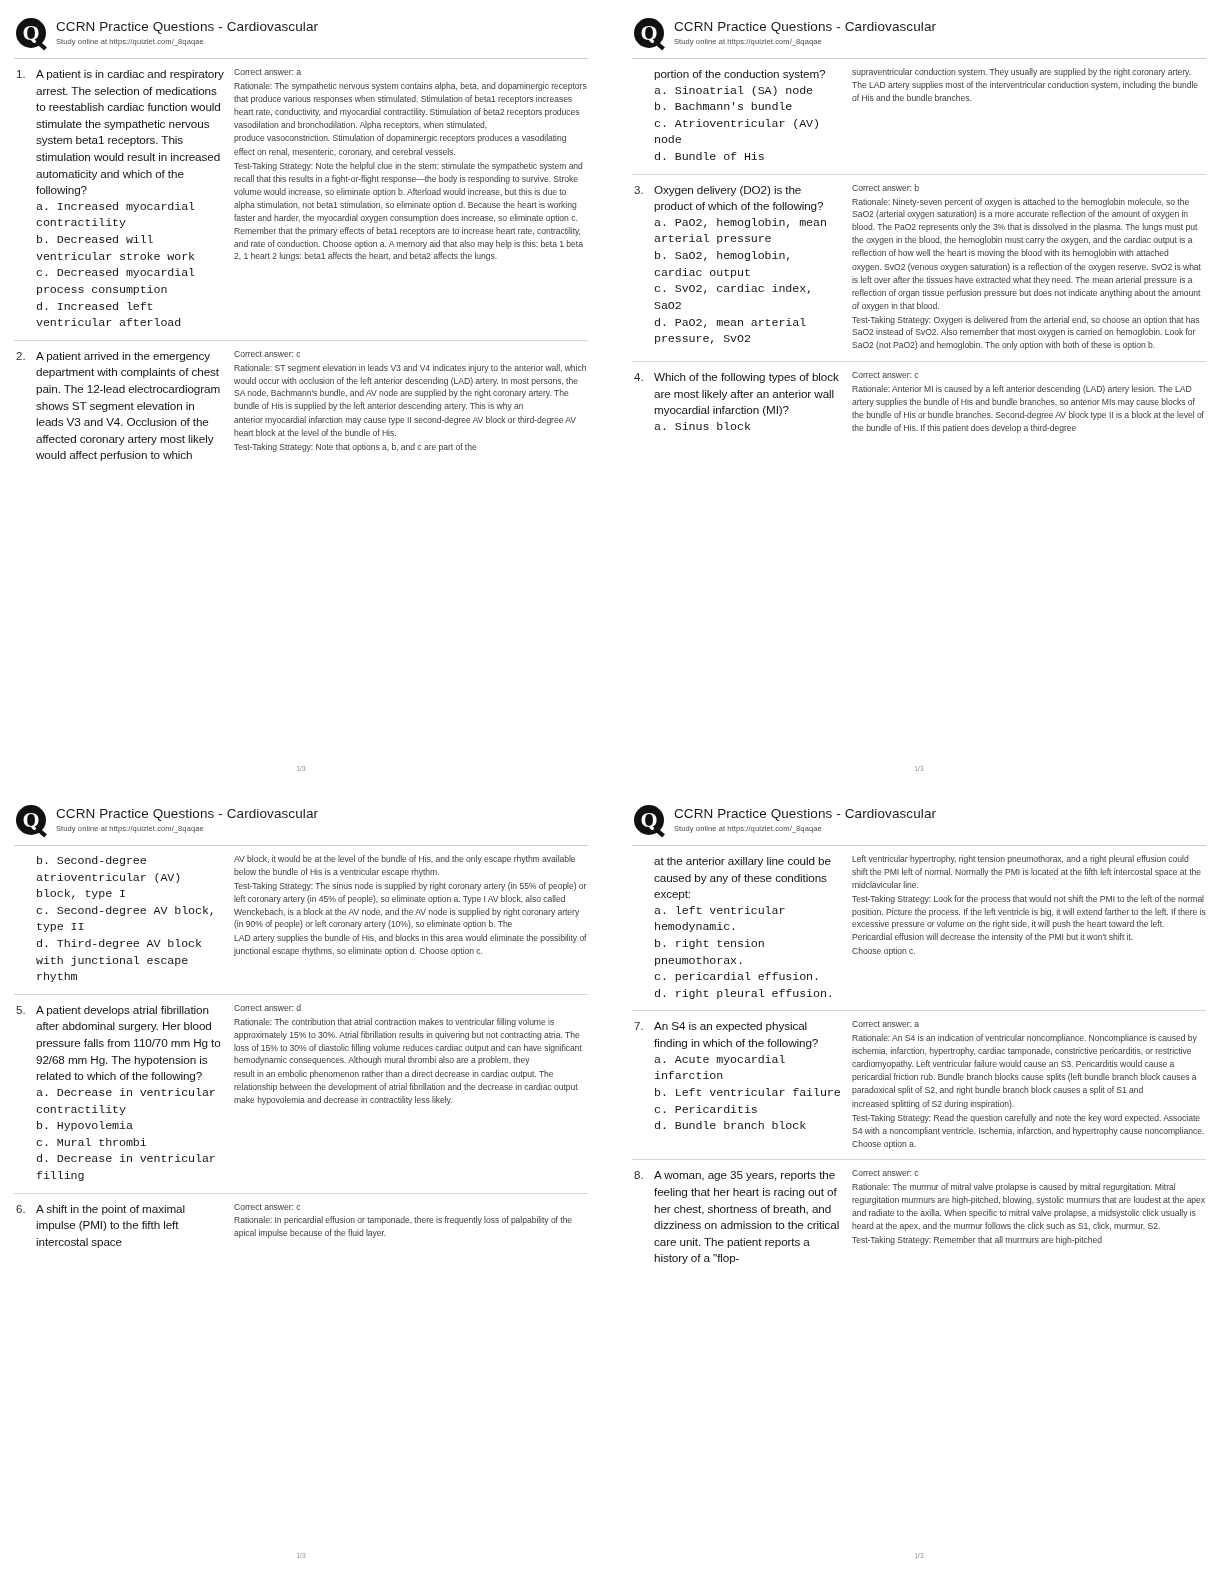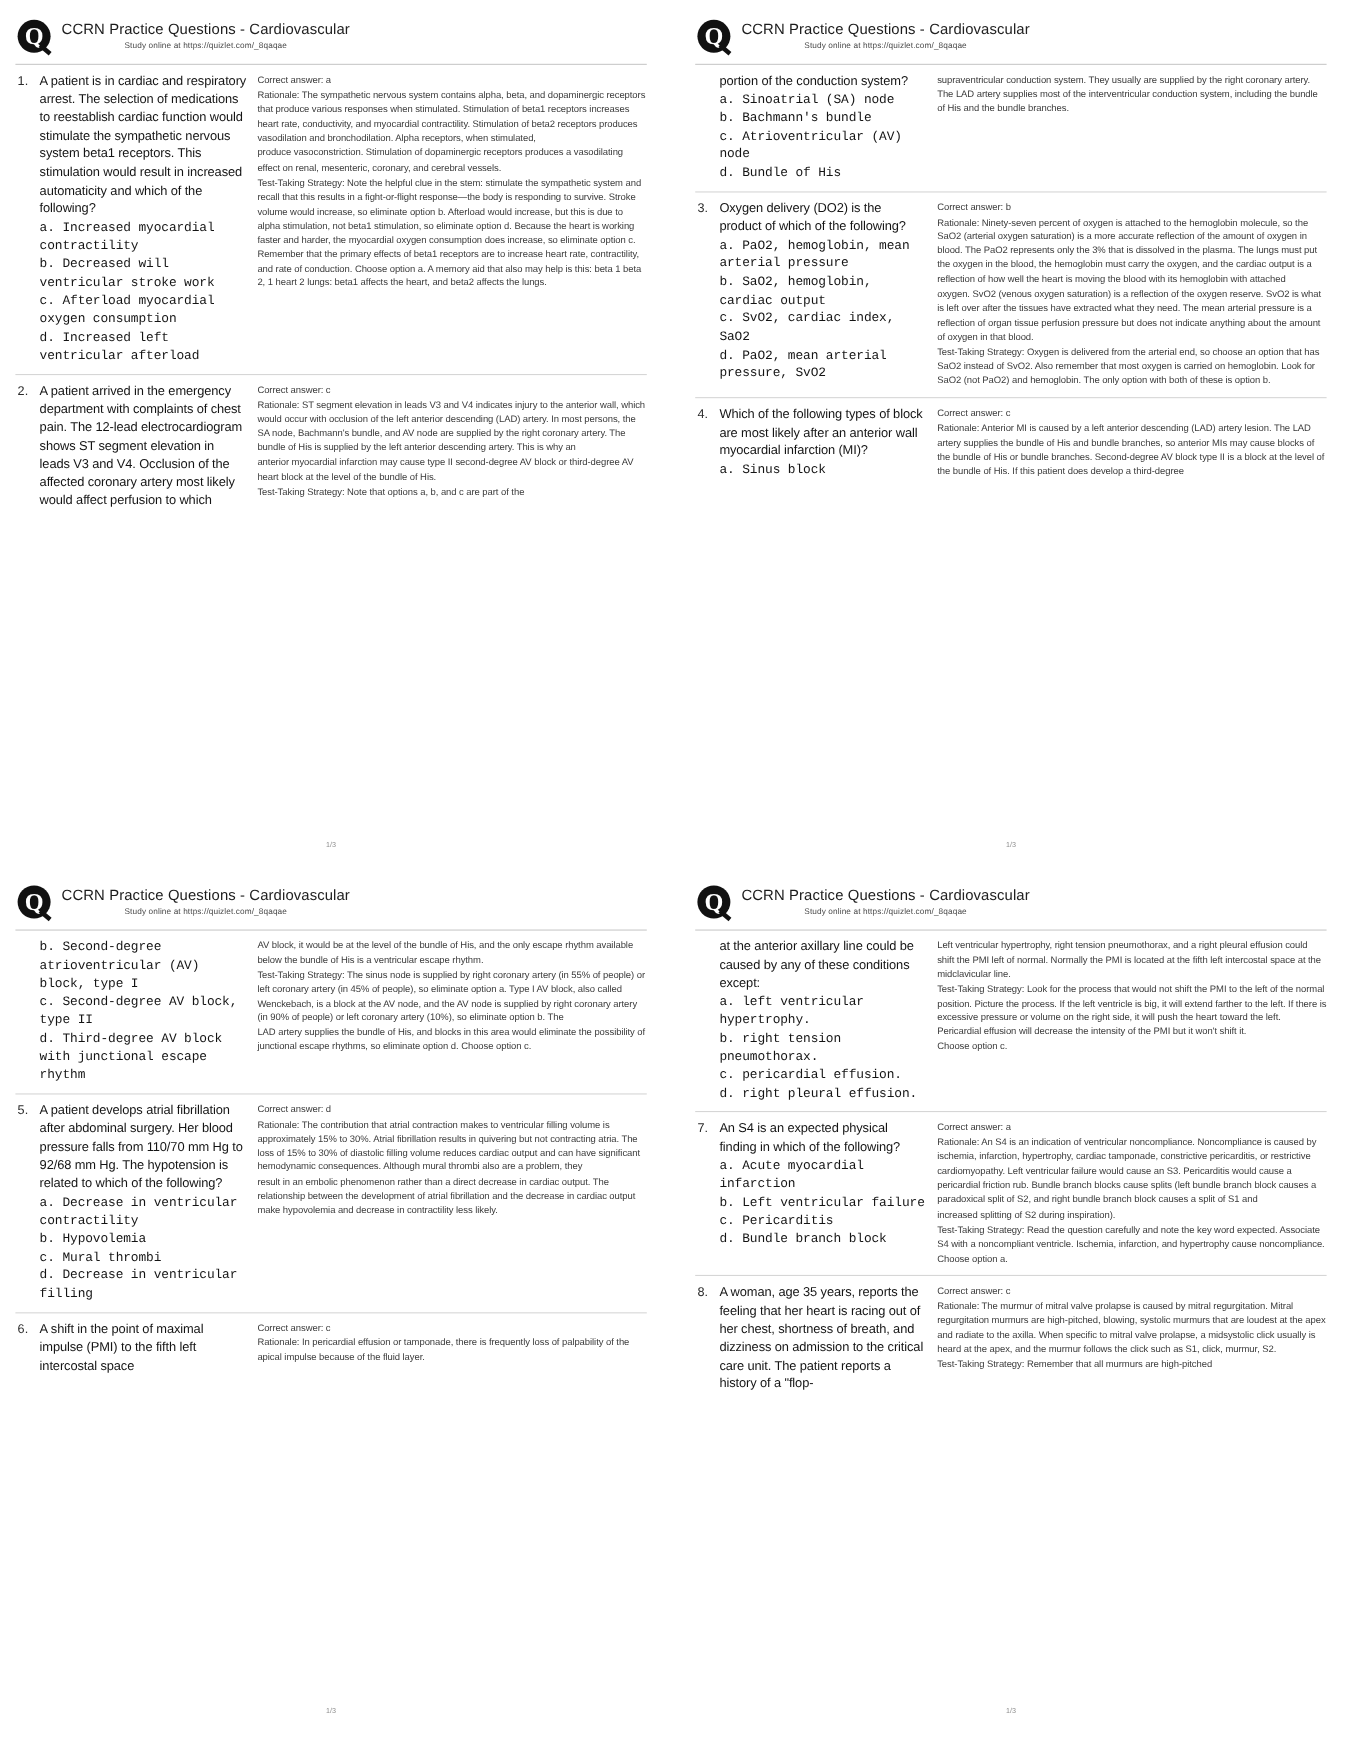--- a/index.html
+++ b/index.html
@@ -51,21 +51,21 @@
     flex: none;
   }
   .logo::after {
     content: "";
     position: absolute;
     width: 12px; height: 4px;
     background: #111;
     right: -1px; bottom: 1px;
     transform: rotate(40deg);
   }
-  .hdr-text { padding-top: 1px; text-align: center; }
+  .hdr-text { padding-top: 1px; }
   .hdr-title {
     font-size: 13.5px;
     color: #1b1b1b;
     letter-spacing: .1px;
     line-height: 1.15;
   }
   .hdr-title .subject { color: #222; }
   .hdr-sub {
     font-size: 7.5px;
     color: #4a4a4a;
@@ -142,21 +142,21 @@
     <div class="hdr-rule"></div>
 
     <div class="qa-list">
 
       <div class="qa-row">
         <div class="qnum">1.</div>
         <div class="qbody">
           <span>A patient is in cardiac and respiratory arrest. The selection of medications to reestablish cardiac function would stimulate the sympathetic nervous system beta1 receptors. This stimulation would result in increased automaticity and which of the following?</span>
           <span class="opt">a. Increased myocardial contractility</span>
           <span class="opt">b. Decreased will ventricular stroke work</span>
-          <span class="opt">c. Afterload myocardial oxygen consumption</span>
+          <span class="opt">c. Decreased myocardial process consumption</span>
           <span class="opt">d. Increased left ventricular afterload</span>
         </div>
         <div class="abody">
           <span class="ans-head">Correct answer: a</span>
           <p>Rationale: The sympathetic nervous system contains alpha, beta, and dopaminergic receptors that produce various responses when stimulated. Stimulation of beta1 receptors increases heart rate, conductivity, and myocardial contractility. Stimulation of beta2 receptors produces vasodilation and bronchodilation. Alpha receptors, when stimulated,</p>
           <p>produce vasoconstriction. Stimulation of dopaminergic receptors produces a vasodilating</p>
           <p>effect on renal, mesenteric, coronary, and cerebral vessels.</p>
           <p>Test-Taking Strategy: Note the helpful clue in the stem: stimulate the sympathetic system and recall that this results in a fight-or-flight response—the body is responding to survive. Stroke volume would increase, so eliminate option b. Afterload would increase, but this is due to alpha stimulation, not beta1 stimulation, so eliminate option d. Because the heart is working faster and harder, the myocardial oxygen consumption does increase, so eliminate option c. Remember that the primary effects of beta1 receptors are to increase heart rate, contractility, and rate of conduction. Choose option a. A memory aid that also may help is this: beta 1 beta 2, 1 heart 2 lungs: beta1 affects the heart, and beta2 affects the lungs.</p>
         </div>
       </div>
@@ -306,21 +306,21 @@
       </div>
     </div>
     <div class="hdr-rule"></div>
 
     <div class="qa-list">
 
       <div class="qa-row">
         <div class="qnum"></div>
         <div class="qbody">
           <span>at the anterior axillary line could be caused by any of these conditions except:</span>
-          <span class="opt">a. left ventricular hypertrophy.</span>
+          <span class="opt">a. left ventricular hemodynamic.</span>
           <span class="opt">b. right tension pneumothorax.</span>
           <span class="opt">c. pericardial effusion.</span>
           <span class="opt">d. right pleural effusion.</span>
         </div>
         <div class="abody">
           <p>Left ventricular hypertrophy, right tension pneumothorax, and a right pleural effusion could shift the PMI left of normal. Normally the PMI is located at the fifth left intercostal space at the midclavicular line.</p>
           <p>Test-Taking Strategy: Look for the process that would not shift the PMI to the left of the normal position. Picture the process. If the left ventricle is big, it will extend farther to the left. If there is excessive pressure or volume on the right side, it will push the heart toward the left. Pericardial effusion will decrease the intensity of the PMI but it won't shift it.</p>
           <p>Choose option c.</p>
         </div>
       </div>

